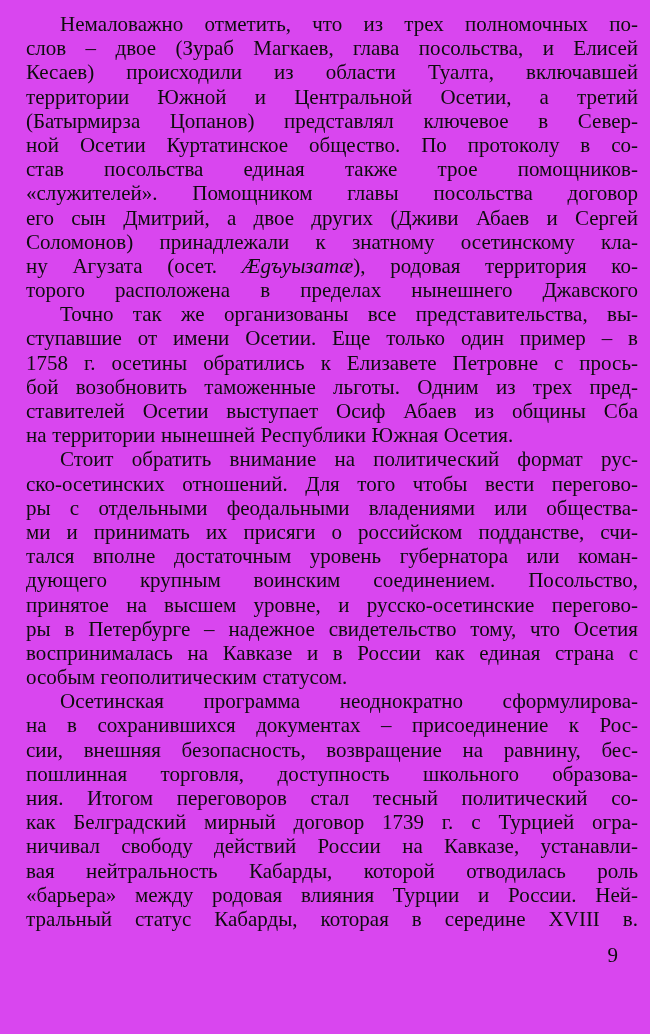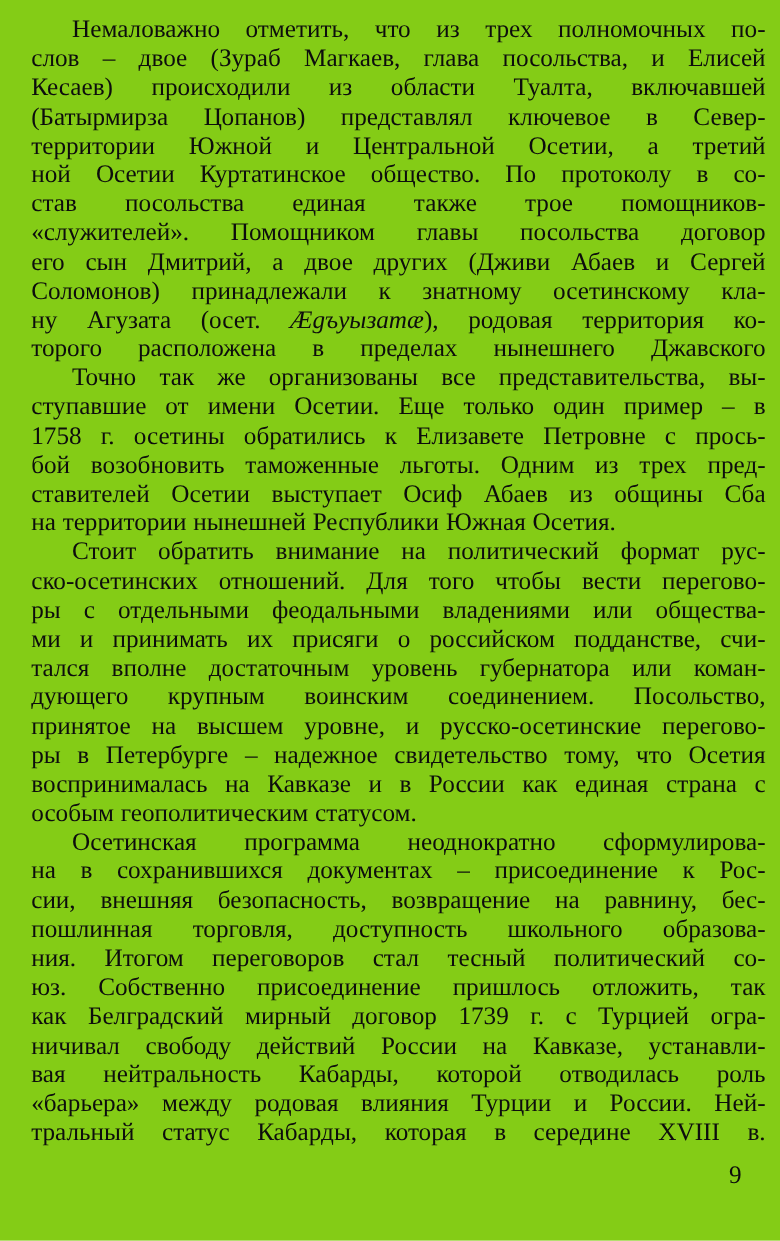--- a/index.html
+++ b/index.html
@@ -4,21 +4,21 @@
 <style>
   html, body {
     margin: 0;
     padding: 0;
     background: #ffffff;
   }
   .page {
     position: relative;
     width: 650px;
     height: 1034px;
-    background: #84cc16;
+    background: #d946ef;
     box-sizing: border-box;
     padding: 12px 12px 0 26px;
     font-family: "Liberation Serif", "DejaVu Serif", serif;
     color: #0d0d0d;
     overflow: hidden;
   }
   .text-block {
     width: 612px;
   }
   .paragraph {
@@ -54,22 +54,22 @@
 </style>
 </head>
 <body>
 
 <div class="page">
   <div class="text-block">
       <div class="paragraph">
         <div class="line indent">Немаловажно отметить, что из трех полномочных по-</div>
         <div class="line">слов – двое (Зураб Магкаев, глава посольства, и Елисей</div>
         <div class="line">Кесаев) происходили из области Туалта, включавшей</div>
+        <div class="line">территории Южной и Центральной Осетии, а третий</div>
         <div class="line">(Батырмирза Цопанов) представлял ключевое в Север-</div>
-        <div class="line">территории Южной и Центральной Осетии, а третий</div>
         <div class="line">ной Осетии Куртатинское общество. По протоколу в со-</div>
         <div class="line">став посольства единая также трое помощников-</div>
         <div class="line">«служителей». Помощником главы посольства договор</div>
         <div class="line">его сын Дмитрий, а двое других (Дживи Абаев и Сергей</div>
         <div class="line">Соломонов) принадлежали к знатному осетинскому кла-</div>
         <div class="line">ну Агузата (осет. <i>Ægъуызатæ</i>), родовая территория ко-</div>
         <div class="line">торого расположена в пределах нынешнего Джавского</div>
       </div>
       <div class="paragraph">
         <div class="line indent">Точно так же организованы все представительства, вы-</div>
@@ -90,21 +90,20 @@
         <div class="line">ры в Петербурге – надежное свидетельство тому, что Осетия</div>
         <div class="line">воспринималась на Кавказе и в России как единая страна с</div>
         <div class="line last">особым геополитическим статусом.</div>
       </div>
       <div class="paragraph">
         <div class="line indent">Осетинская программа неоднократно сформулирова-</div>
         <div class="line">на в сохранившихся документах – присоединение к Рос-</div>
         <div class="line">сии, внешняя безопасность, возвращение на равнину, бес-</div>
         <div class="line">пошлинная торговля, доступность школьного образова-</div>
         <div class="line">ния. Итогом переговоров стал тесный политический со-</div>
-        <div class="line">юз. Собственно присоединение пришлось отложить, так</div>
         <div class="line">как Белградский мирный договор 1739 г. с Турцией огра-</div>
         <div class="line">ничивал свободу действий России на Кавказе, устанавли-</div>
         <div class="line">вая нейтральность Кабарды, которой отводилась роль</div>
         <div class="line">«барьера» между родовая влияния Турции и России. Ней-</div>
         <div class="line">тральный статус Кабарды, которая в середине XVIII в.</div>
       </div>
     </div>
   <div class="folio">9</div>
 </div>
 

